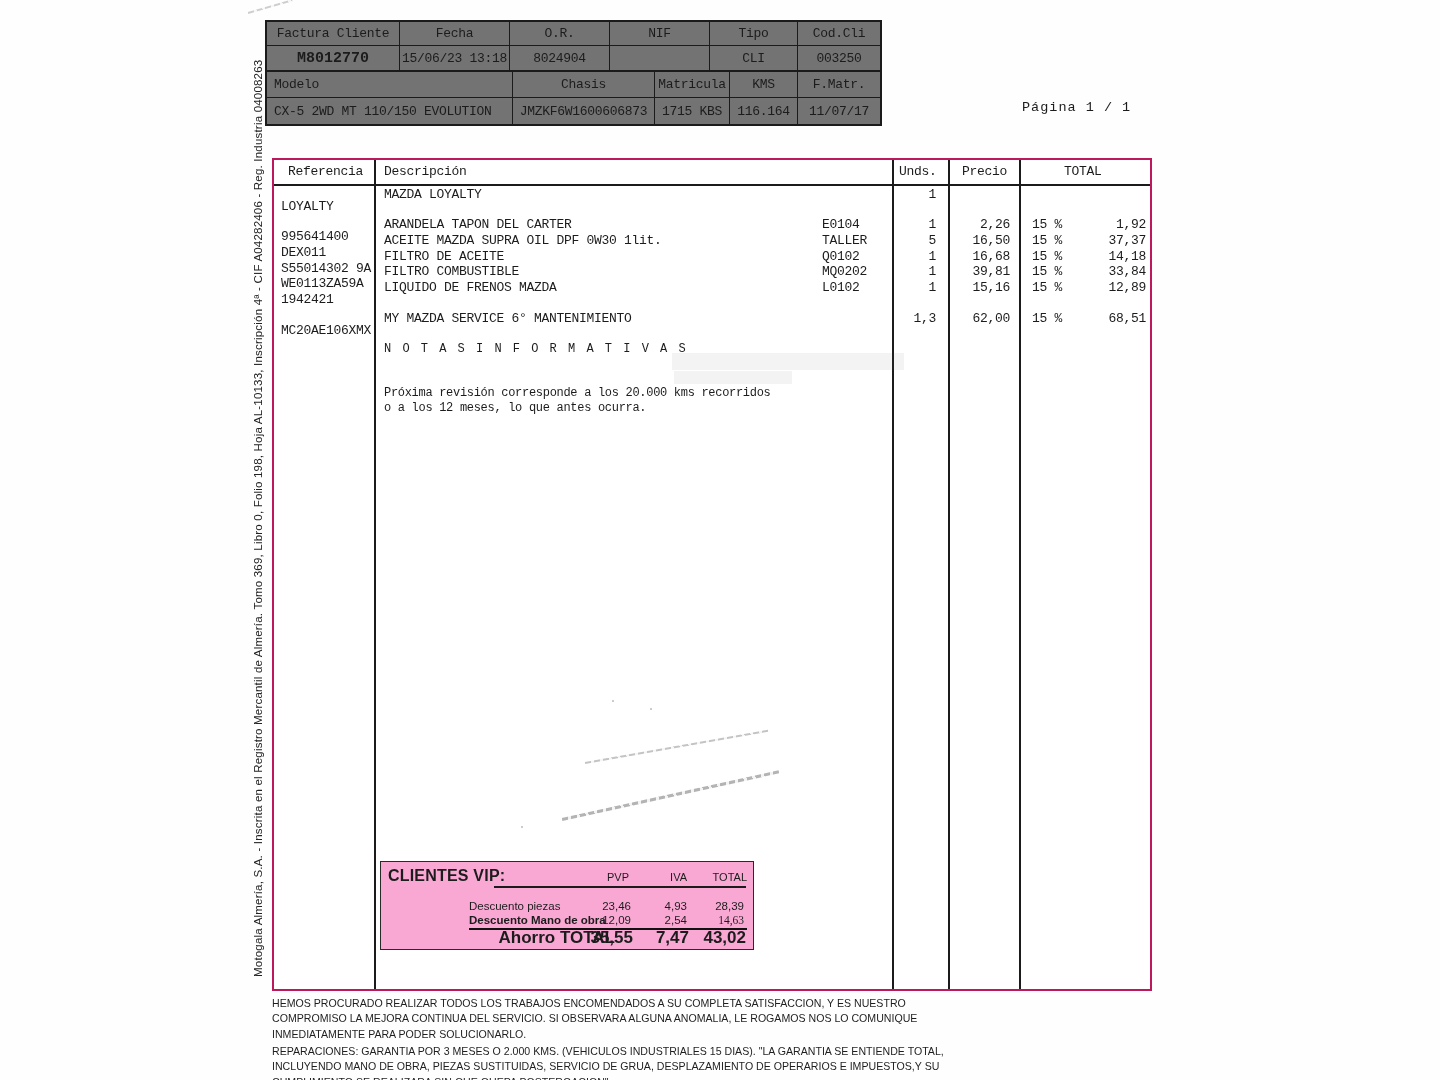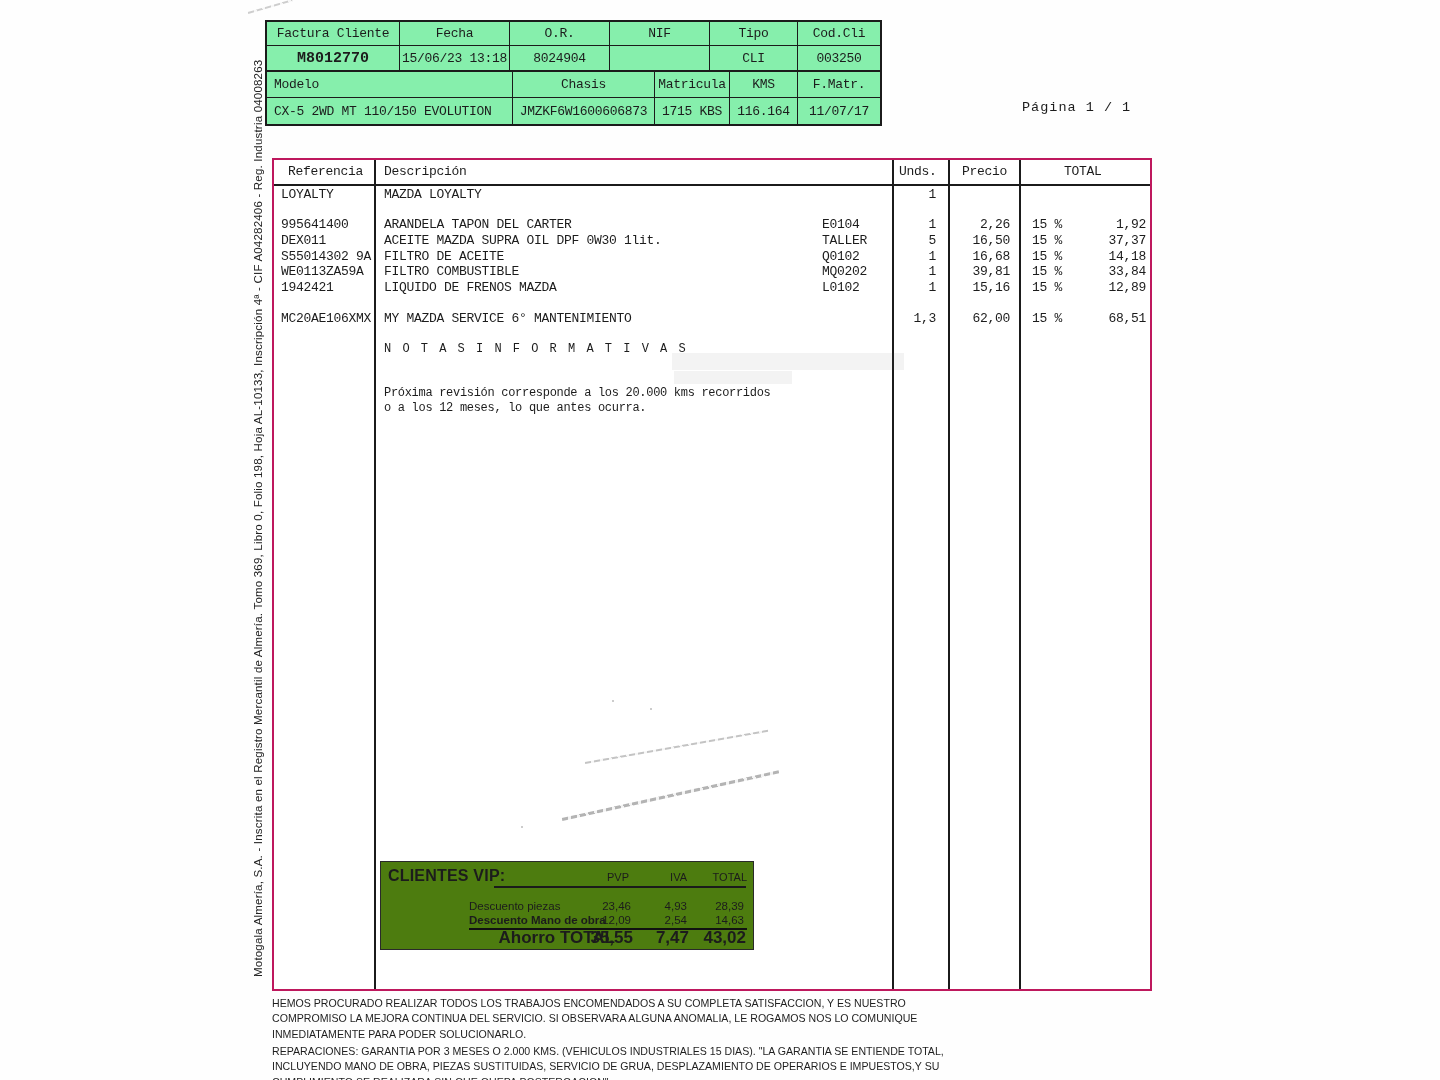--- a/index.html
+++ b/index.html
@@ -6,52 +6,52 @@
   .page{position:relative;width:1440px;height:1080px;background:#fefefe;overflow:hidden;
         font-family:"Liberation Mono", monospace;color:#1c1c1c;}
 
   
   .side-text{position:absolute;left:252px;top:977px;width:892px;
              transform:rotate(-90deg);transform-origin:0 0;
              font-family:"Liberation Sans", sans-serif;font-size:11.5px;color:#222;
              letter-spacing:.2px;white-space:nowrap;}
 
   
-  .grid{position:absolute;display:grid;border:2px solid #1b1b1b;background:#86efac;}
+  .grid{position:absolute;display:grid;border:2px solid #1b1b1b;background:#737373;}
   .t1{left:265px;top:20px;grid-template-columns:132px 110px 100px 100px 88px 83px;grid-template-rows:24px 24px;}
   .t2{left:265px;top:70px;grid-template-columns:245px 142px 75px 68px 83px;grid-template-rows:26px 26px;}
   .cell{display:flex;align-items:center;justify-content:center;font-size:13px;letter-spacing:-0.3px;
         white-space:nowrap;overflow:hidden;}
   .cell.bl{border-left:1.5px solid #1b1b1b;}
   .cell.hb{border-bottom:1.5px solid #1b1b1b;}
   .cell.left{justify-content:flex-start;padding-left:7px;}
   .big{font-size:15px;font-weight:bold;letter-spacing:0;}
 
   .pagenum{position:absolute;left:1022px;top:100px;font-size:13.5px;letter-spacing:1px;}
 
   
   .main-table{position:absolute;left:272px;top:158px;width:876px;height:829px;
               border:2px solid #be185d;background:#fff;}
   .vline{position:absolute;top:0;bottom:0;width:1.5px;background:#1b1b1b;}
   .hdr-sep{position:absolute;left:0;right:0;top:24px;height:2px;background:#1b1b1b;}
   .mt-h{position:absolute;top:4px;font-size:13px;letter-spacing:-0.3px;}
   .row{position:absolute;left:0;width:100%;height:16px;font-size:13px;letter-spacing:-0.3px;white-space:nowrap;}
-  .c-ref{position:absolute;left:7px;}
+  .c-ref{position:absolute;left:7px;margin-top:12px;}
   .c-desc{position:absolute;left:110px;}
   .c-code{position:absolute;left:548px;}
   .c-units{position:absolute;left:616px;width:46px;text-align:right;}
   .c-price{position:absolute;left:676px;width:60px;text-align:right;}
   .c-vat{position:absolute;left:758px;}
   .c-total{position:absolute;left:794px;width:78px;text-align:right;}
   .notes-title{position:absolute;left:110px;top:182px;font-size:12px;letter-spacing:2px;}
   .notes-line{position:absolute;left:110px;font-size:12px;letter-spacing:-0.3px;white-space:nowrap;margin-top:28px;}
 
   
   .vip{position:absolute;left:106px;top:701px;width:372px;height:87px;border:1.5px solid #2a2a2a;
-       font-family:"Liberation Sans", sans-serif;background:#4d7c0f;}
+       font-family:"Liberation Sans", sans-serif;background:#f9a8d4;}
   .vip-title{position:absolute;left:7px;top:5px;font-size:16px;font-weight:bold;letter-spacing:.2px;}
   .vip-hline{position:absolute;left:113px;top:24px;width:252px;height:1.5px;background:#1b1b1b;}
   .vip-col{position:absolute;top:9px;font-size:11px;text-align:right;}
   .vip-row{position:absolute;font-size:11.5px;white-space:nowrap;}
   .vr{position:absolute;text-align:right;}
   .vip-rule{position:absolute;left:88px;top:66px;width:278px;height:2px;background:#111;}
   .vip-total{position:absolute;font-size:17px;font-weight:bold;white-space:nowrap;}
 
   
   .foot{position:absolute;left:272px;font-family:"Liberation Sans", sans-serif;
@@ -189,21 +189,21 @@
       <div class="vip-col" style="left:318px;width:48px;">TOTAL</div>
 
       <div class="vip-row" style="left:88px;top:38px;">Descuento piezas</div>
       <div class="vip-row vr" style="left:198px;top:38px;width:52px;">23,46</div>
       <div class="vip-row vr" style="left:258px;top:38px;width:48px;">4,93</div>
       <div class="vip-row vr" style="left:315px;top:38px;width:48px;">28,39</div>
 
       <div class="vip-row" style="left:88px;top:52px;font-weight:bold;">Descuento Mano de obra</div>
       <div class="vip-row vr" style="left:198px;top:52px;width:52px;">12,09</div>
       <div class="vip-row vr" style="left:258px;top:52px;width:48px;">2,54</div>
-      <div class="vip-row vr" style="left:315px;top:52px;width:48px;">14,63</div>
+      <div class="vip-row vr" style="left:315px;top:52px;width:48px;font-family:Liberation Serif, serif;">14,63</div>
 
       <div class="vip-rule"></div>
       <div class="vip-total vr" style="left:104px;top:66px;width:130px;">Ahorro TOTAL</div>
       <div class="vip-total vr" style="left:190px;top:66px;width:62px;">35,55</div>
       <div class="vip-total vr" style="left:252px;top:66px;width:56px;">7,47</div>
       <div class="vip-total vr" style="left:308px;top:66px;width:57px;">43,02</div>
     </div>
   </div>
 
   <div class="foot" style="top:996px;">

